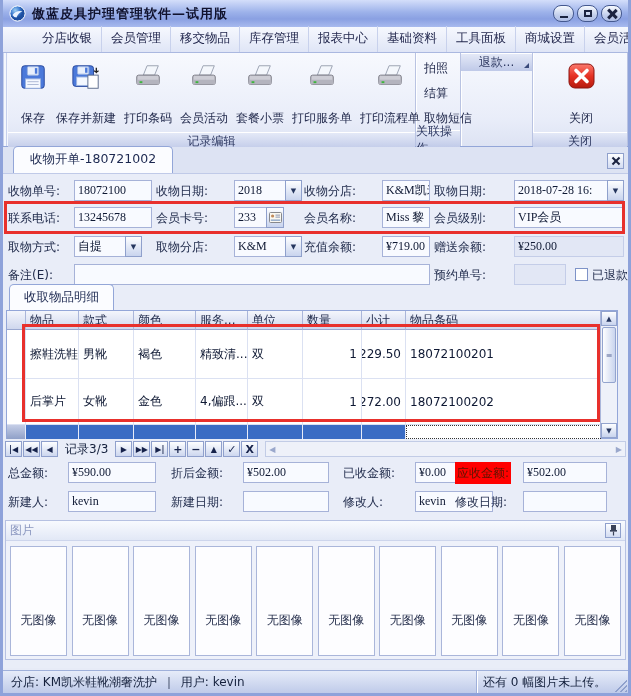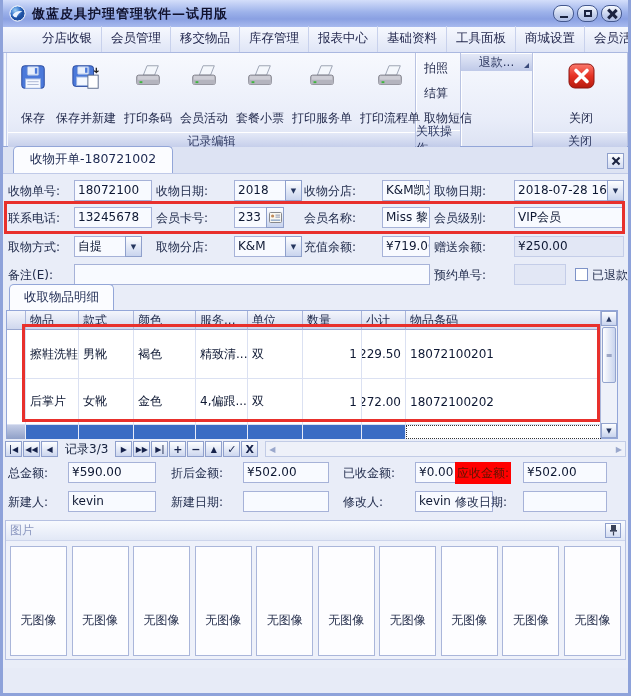--- a/index.html
+++ b/index.html
@@ -95,21 +95,21 @@
   }
   .doc-close .glyph-x::before, .doc-close .glyph-x::after { height:10px; width:2px; top:0; }
   
   .content { position:absolute; left:0; top:174px; width:625px; height:494px; background:#e9edf8; }
   .frow { position:absolute; left:0; width:625px; height:22px; }
   .frow > * { position:absolute; top:0; }
   .lbl { font-size:12px; color:#1c2748; line-height:22px; white-space:nowrap; }
   .field {
     height:21px; background:#f8faff; border:1px solid #a6b2d8;
     font-size:12px; color:#0e1833; line-height:19px; padding:0 3px;
-    overflow:hidden; white-space:nowrap;
+    overflow:hidden; white-space:nowrap;font-family:Liberation Serif, serif;
   }
   .flat { background:#e2e7f5; border:1px solid #c4cde8; }
   .combo { display:flex; height:21px; }
   .combo .cfield { flex:1; border-right:none; }
   .arrow-btn {
     width:17px; height:21px; background:linear-gradient(#fdfeff,#c9d4ee);
     border:1px solid #8fa0cc; display:flex; align-items:center; justify-content:center;
     font-size:7px; color:#24355e; cursor:default;
   }
   .l1{left:5px;} .f1{left:71px; width:78px;}
@@ -604,14 +604,25 @@
         <div class="img-box">无图像</div>
         <div class="img-box">无图像</div>
         <div class="img-box">无图像</div>
         <div class="img-box">无图像</div>
         <div class="img-box">无图像</div>
         <div class="img-box">无图像</div>
       </div>
     </div>
   </div>
 
+  <div class="statusbar">
+    <div class="status-left">
+      <span>分店: KM凯米鞋靴潮奢洗护</span>
+      <span>｜</span>
+      <span>用户: kevin</span>
+    </div>
+    <div class="status-right">
+      <span>还有 0 幅图片未上传。</span>
+      <span class="grip"></span>
+    </div>
+  </div>
 
 </div>
 
 </body></html>

